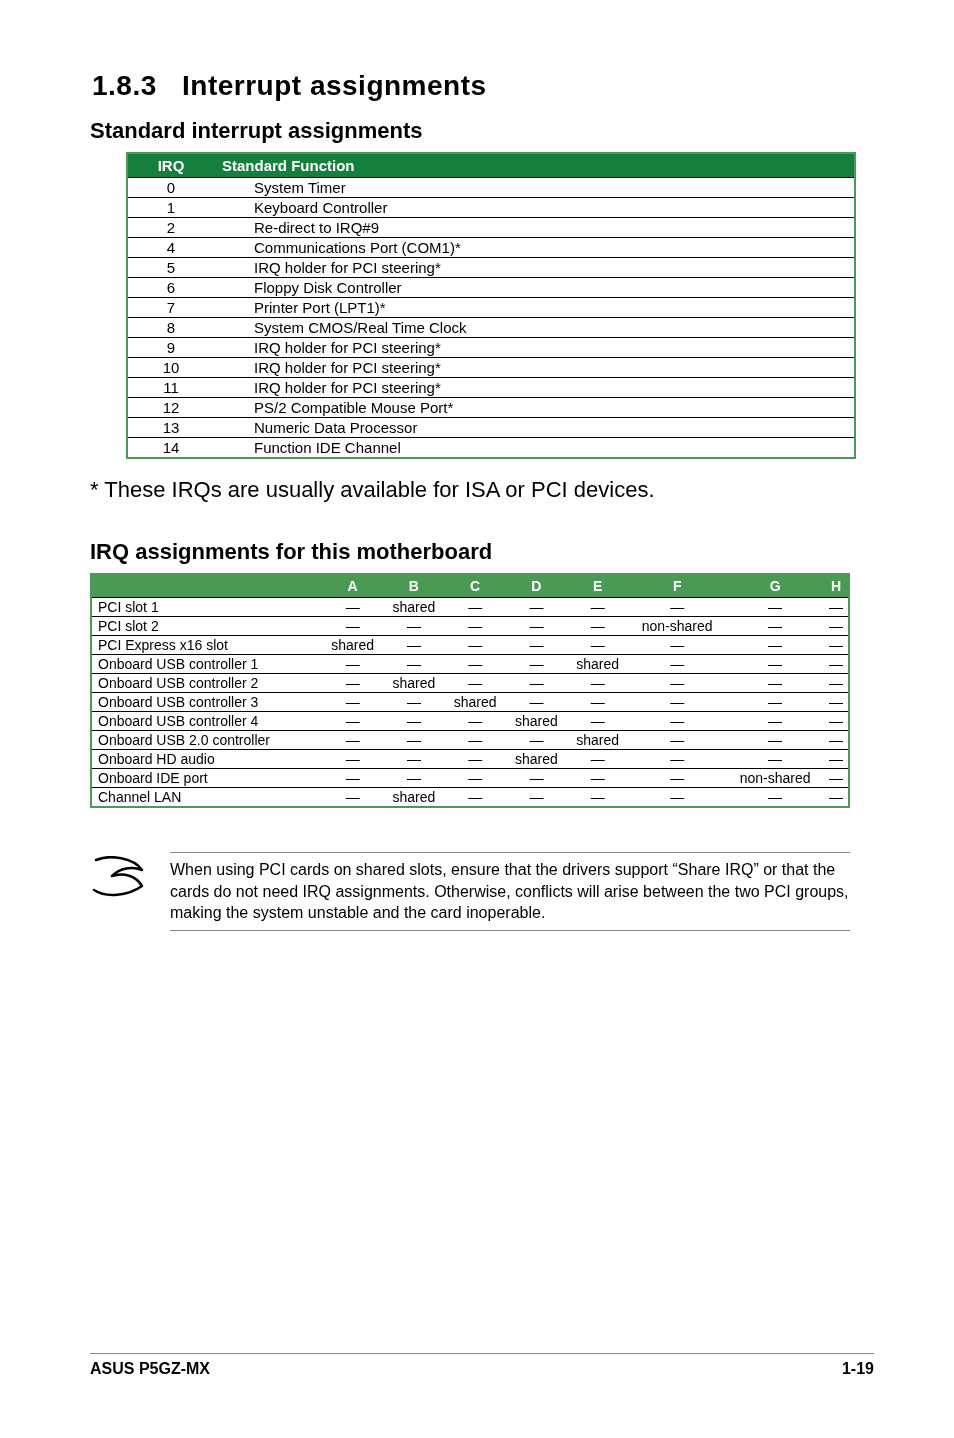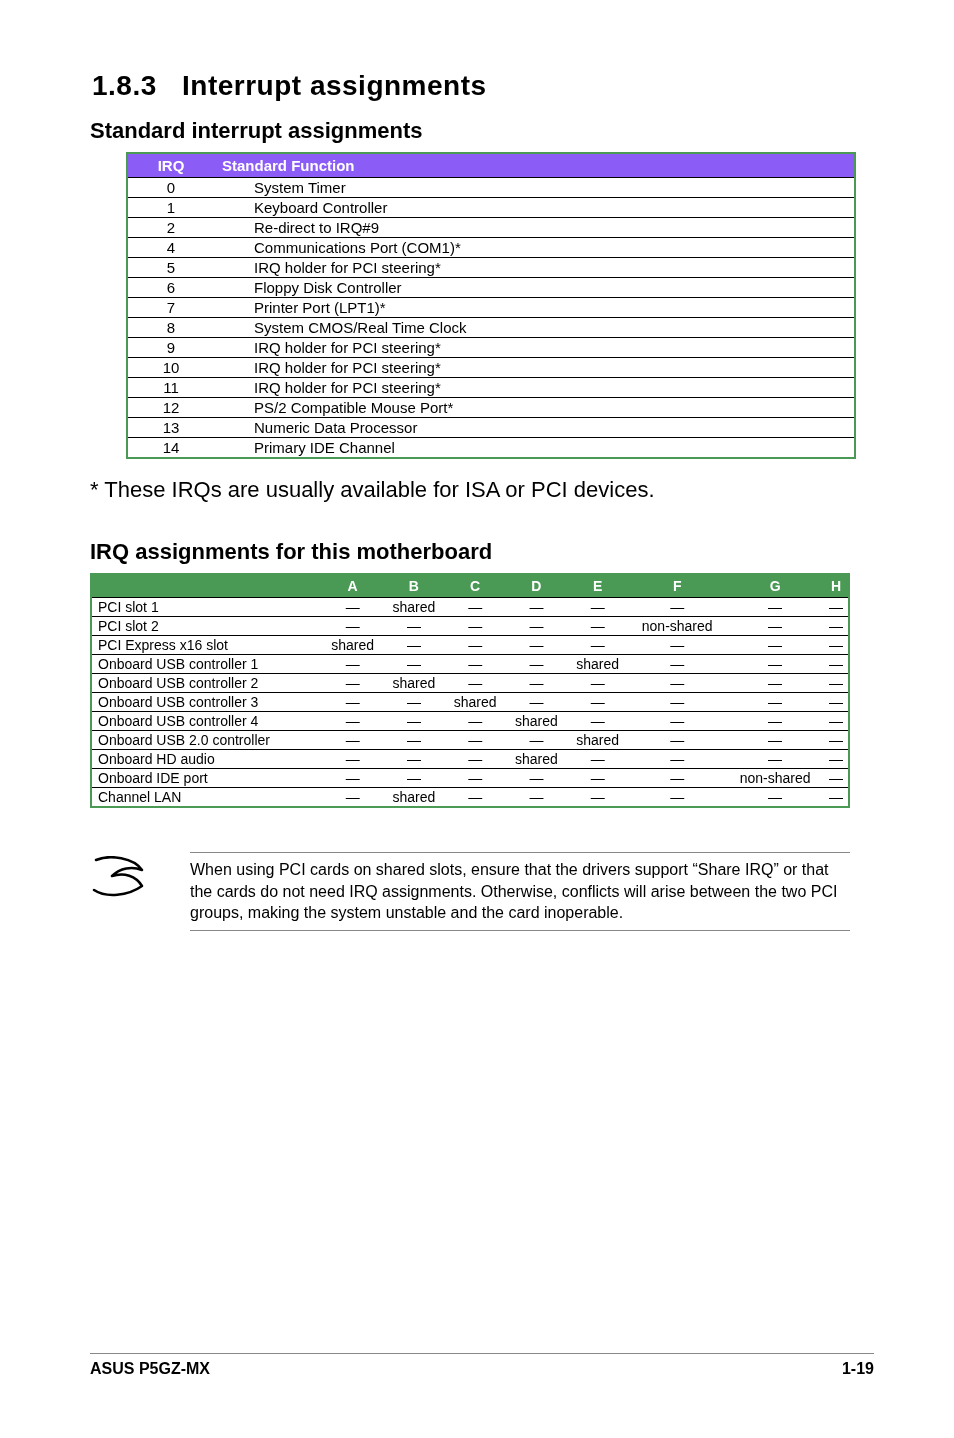--- a/index.html
+++ b/index.html
@@ -32,21 +32,21 @@
     margin: 0 0 8px 0;
   }
   table.std {
     border-collapse: collapse;
     width: 730px;
     margin-left: 36px;
     font-size: 15px;
     border: 2px solid #4a9a55;
   }
   table.std th {
-    background: #8b5cf6;
+    background: #15803d;
     color: #fff;
     font-weight: bold;
     text-align: left;
     padding: 3px 8px;
   }
   table.std th.irq {
     text-align: center;
     width: 70px;
   }
   table.std td {
@@ -86,21 +86,21 @@
     padding: 1px 2px;
     white-space: nowrap;
   }
   table.irq-mb td.devname {
     text-align: left;
     padding-left: 6px;
   }
   .callout {
     display: flex;
     align-items: flex-start;
-    gap: 40px;
+    gap: 20px;
     margin-top: 44px;
     width: 760px;
   }
   .callout .icon {
     flex: 0 0 60px;
     padding-top: 4px;
   }
   .callout .text {
     flex: 1;
     font-size: 16px;
@@ -192,21 +192,21 @@
         <tr>
           <td class="irq">12</td>
           <td class="func">PS/2 Compatible Mouse Port*</td>
         </tr>
         <tr>
           <td class="irq">13</td>
           <td class="func">Numeric Data Processor</td>
         </tr>
         <tr>
           <td class="irq">14</td>
-          <td class="func">Primary IDE Channel</td>
+          <td class="func">Function IDE Channel</td>
         </tr>
       </tbody>
   </table>
 
   <p class="note">* These IRQs are usually available for ISA or PCI devices.</p>
 
   <h3 class="sub-title">IRQ assignments for this motherboard</h3>
 
   <table class="irq-mb">
     <thead>

